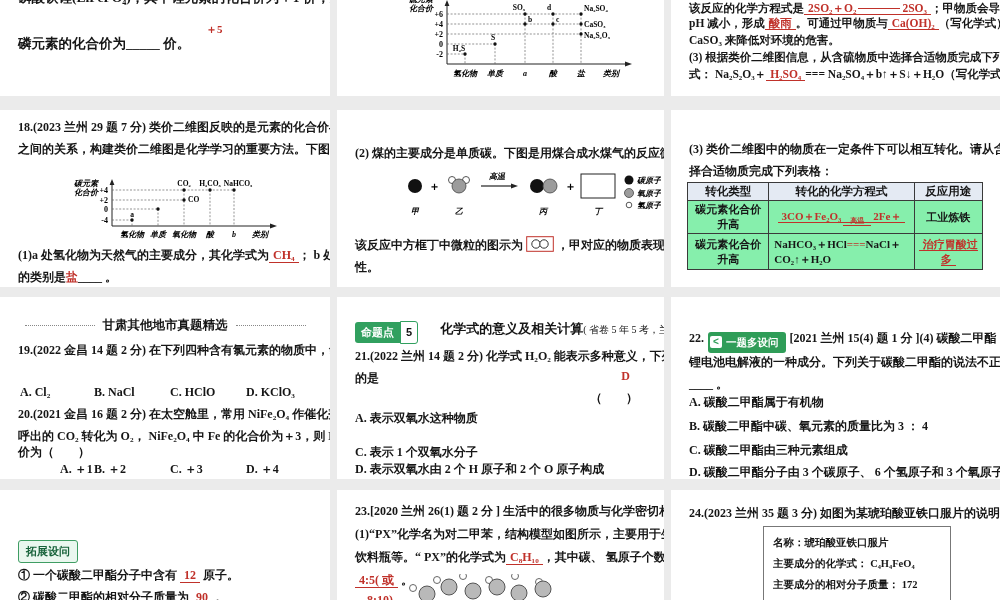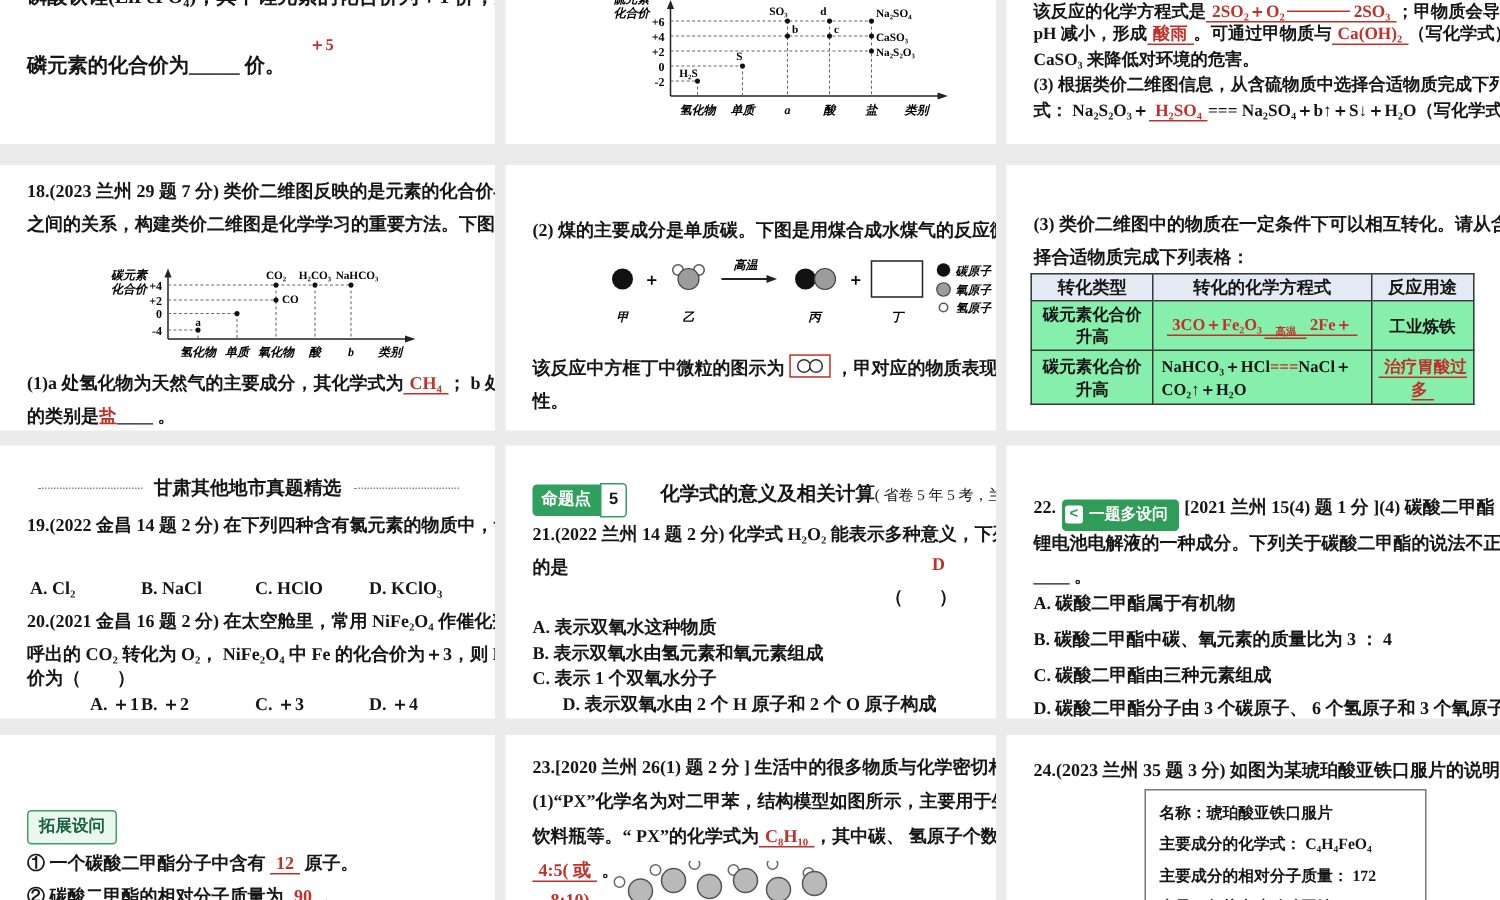--- a/index.html
+++ b/index.html
@@ -256,23 +256,22 @@
       <span class="badge-mtd">
           <span class="lft">命题点</span>
           <span class="num">5</span>
         </span><span class="m3title">化学式的意义及相关计算</span><span class="m3note">( 省卷 5 年 5 考，兰州 5 年 5 考 )</span>
     </div>
     <div class="ln" style="top:50px;"><span>21.(2022 兰州 14 题 2 分) 化学式 H₂O₂ 能表示多种意义，下列说法错误</span></div>
     <div class="ln" style="top:72px;"><span>的是</span></div>
     <span class="red" style="position:absolute;right:34px;top:72px;font-size:12px;">D</span>
     <div class="ln rtparen" style="top:92px;"><span>（　　）</span></div>
     <div class="ln" style="top:112px;"><span>A. 表示双氧水这种物质</span></div>
-    <div class="ln" style="top:129px;"><span>B. 表示双氧水由氢元素和氧元素组成</span></div>
     <div class="ln" style="top:146px;"><span>C. 表示 1 个双氧水分子</span></div>
-    <div class="ln" style="top:163px;margin-left:20px;"><span>D. 表示双氧水由 2 个 H 原子和 2 个 O 原子构成</span></div>
+    <div class="ln" style="top:163px;"><span>D. 表示双氧水由 2 个 H 原子和 2 个 O 原子构成</span></div>
   </div>
 
   <div class="panel" style="left:671px;top:297px;width:329px;height:182px;">
     <div class="ln" style="top:32px;"><span>22.</span><span class="badge-duo">
           <span class="ic">&lt;</span>
           <span class="lb">一题多设问</span>
         </span><span>[2021 兰州 15(4) 题 1 分 ](4) 碳酸二甲酯 (C₃H₆O₃) 是</span></div>
     <div class="ln" style="top:56px;"><span>锂电池电解液的一种成分。下列关于碳酸二甲酯的说法不正确的是</span></div>
     <div class="ln" style="top:78px;"><span>____ 。</span></div>
     <div class="ln" style="top:96px;"><span>A. 碳酸二甲酯属于有机物</span></div>

